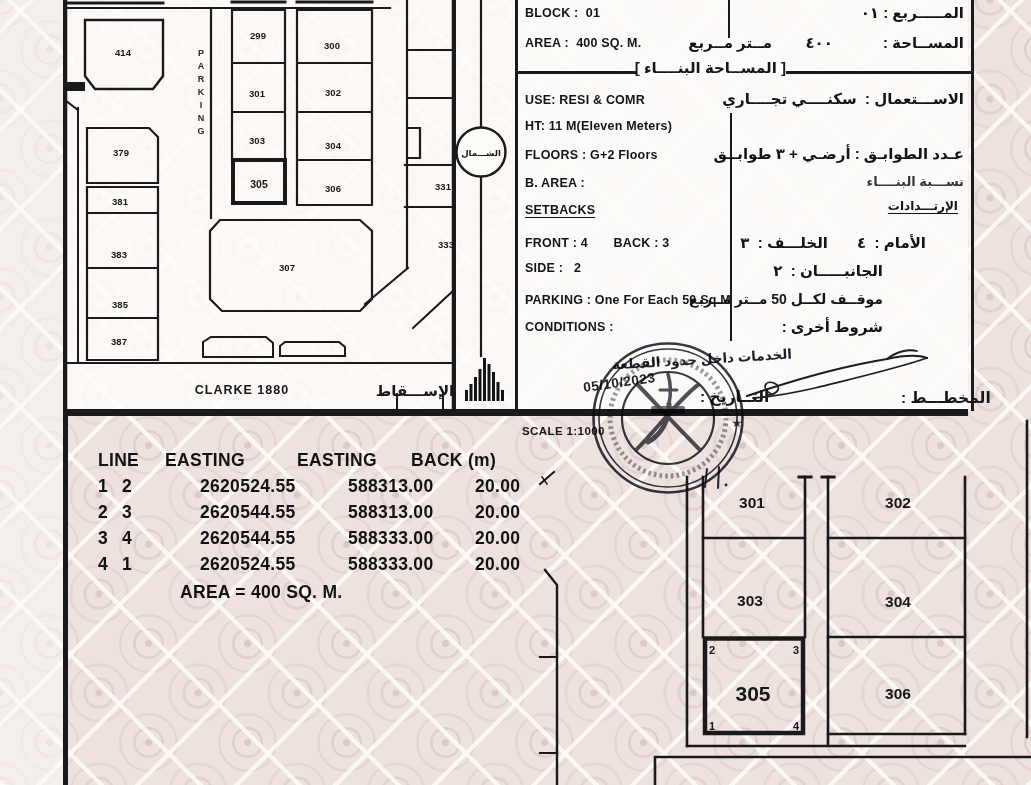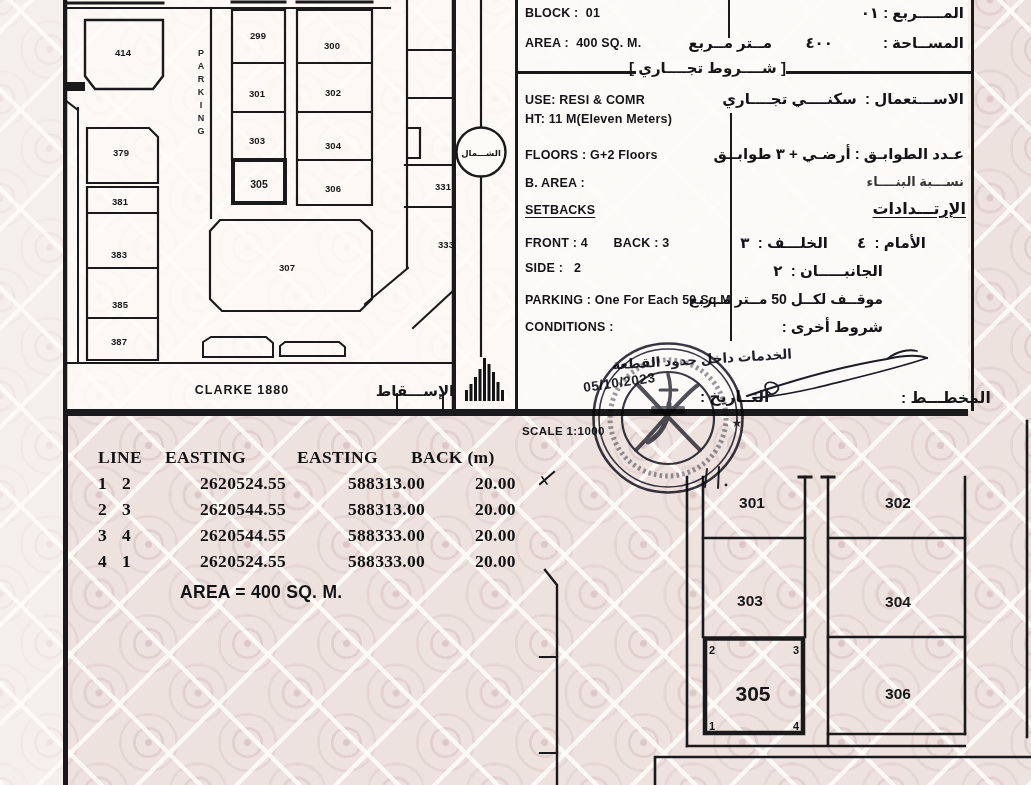--- a/index.html
+++ b/index.html
@@ -31,21 +31,21 @@
     background:rgba(253,251,249,.55);}
   .row-en{position:absolute;left:7px;font-size:12.5px;font-weight:700;letter-spacing:.2px;white-space:nowrap;color:#141418;}
   .row-ar{position:absolute;direction:rtl;font-weight:700;font-size:15px;white-space:nowrap;color:#141418;}
   .u{text-decoration:underline;text-underline-offset:3px;}
   .vseg{position:absolute;width:2px;background:#1a1a1c;}
   .hrule{position:absolute;left:0;right:0;top:71px;height:2.5px;background:#1a1a1c;}
   .cond-title{position:absolute;top:59px;left:118px;width:150px;text-align:center;
     background:rgba(253,251,249,1);font-size:15px;font-weight:700;direction:rtl;white-space:nowrap;}
   
   .ctable{left:98px;top:447px;font-size:17.5px;font-weight:700;letter-spacing:.3px;color:#121215;}
-  .trow{display:flex;height:26px;font-family:Liberation Serif, serif;}
+  .trow{display:flex;height:26px;align-items:center;}
   .c-a{width:24px;} .c-b{width:43px;} .c-n{width:132px;margin-left:28px;} .c-e{width:114px;} .c-d{width:80px;}
   .hd-line{width:67px;} .hd-n{width:132px;} .hd-e{width:114px;}
   .pad-n{padding-left:7px;} .pad-e{padding-left:16px;} .pad-d{padding-left:13px;}
   .area-line{margin-left:82px;margin-top:2px;height:26px;display:flex;align-items:center;}
   .scale{left:522px;top:425px;font-size:11.5px;font-weight:700;letter-spacing:.4px;color:#17171a;}
   .svc-note{left:612px;top:351px;width:180px;font-size:13.5px;font-weight:700;direction:rtl;
     transform:rotate(-3.5deg);color:#20202a;white-space:nowrap;}
   .date-ar{left:700px;top:388px;font-size:15.5px;font-weight:700;direction:rtl;color:#17171a;}
   .plan-ar{left:901px;top:389px;font-size:15.5px;font-weight:700;direction:rtl;color:#17171a;}
   .date-val{left:583px;top:375px;font-size:13.5px;font-weight:700;letter-spacing:.5px;
@@ -126,43 +126,43 @@
 </svg>
 
 <div class="abs panel">
   <div class="vseg" style="left:210px;top:0;height:38px;"></div>
   <div class="vseg" style="left:212px;top:113px;height:228px;"></div>
   <div class="hrule"></div>
 
   <div class="row-en" style="top:6px;">BLOCK :&nbsp;&nbsp;01</div>
   <div class="row-en" style="top:36px;">AREA :&nbsp;&nbsp;400 SQ. M.</div>
   <div class="row-en" style="top:93px;">USE: RESI &amp; COMR</div>
-  <div class="row-en" style="top:112px;">HT: 11 M(Eleven Meters)</div>
+  <div class="row-en" style="top:119px;">HT: 11 M(Eleven Meters)</div>
   <div class="row-en" style="top:148px;">FLOORS : G+2 Floors</div>
   <div class="row-en" style="top:176px;">B. AREA :</div>
   <div class="row-en u" style="top:203px;">SETBACKS</div>
   <div class="row-en" style="top:236px;">FRONT : 4&nbsp;&nbsp;&nbsp;&nbsp;&nbsp;&nbsp;&nbsp;BACK : 3</div>
   <div class="row-en" style="top:261px;">SIDE :&nbsp;&nbsp;&nbsp;2</div>
   <div class="row-en" style="top:293px;">PARKING : One For Each 50 Sq.M</div>
   <div class="row-en" style="top:320px;">CONDITIONS :</div>
 
   <div class="row-ar" style="top:4px;right:7px;">المـــــربع : ٠١</div>
   <div class="row-ar" style="top:34px;right:7px;">المســاحة :&nbsp;&nbsp;&nbsp;&nbsp;&nbsp;&nbsp;&nbsp;&nbsp;&nbsp;&nbsp;&nbsp;&nbsp;٤٠٠&nbsp;&nbsp;&nbsp;&nbsp;&nbsp;&nbsp;&nbsp;&nbsp;مــتر مــربع</div>
   <div class="row-ar" style="top:90px;right:7px;">الاســـتعمال :&nbsp; سكنــــي تجــــاري</div>
   <div class="row-ar" style="top:145px;right:7px;">عـدد الطوابـق : أرضـي + ٣ طوابــق</div>
   <div class="row-ar" style="top:174px;right:7px;font-size:13px;opacity:.85;">نســـبة البنــــاء</div>
-  <div class="row-ar u" style="top:199px;right:5px;font-size:16px;">الإرتـــدادات</div>
+  <div class="row-ar u" style="top:199px;right:13px;font-size:12px;">الإرتـــدادات</div>
   <div class="row-ar" style="top:234px;right:45px;">الأمام :&nbsp; ٤&nbsp;&nbsp;&nbsp;&nbsp;&nbsp;&nbsp;&nbsp;الخلـــف :&nbsp; ٣</div>
   <div class="row-ar" style="top:262px;right:88px;">الجانبـــــان :&nbsp; ٢</div>
   <div class="row-ar" style="top:291px;right:88px;font-size:14px;">موقــف لكــل 50 مــتر مــربع</div>
   <div class="row-ar" style="top:318px;right:88px;">شروط أخرى :</div>
 
   <div class="cond-title">
     <span>[</span>
-    <span>شــــروط تجــــاري</span>
+    <span>المســاحة البنــــاء</span>
     <span>]</span>
   </div>
 </div>
 
 <div class="abs divider"></div>
 <div class="abs left-border"></div>
 
 <div class="abs ctable">
   <div class="trow">
     <span class="hd-line">LINE</span>

